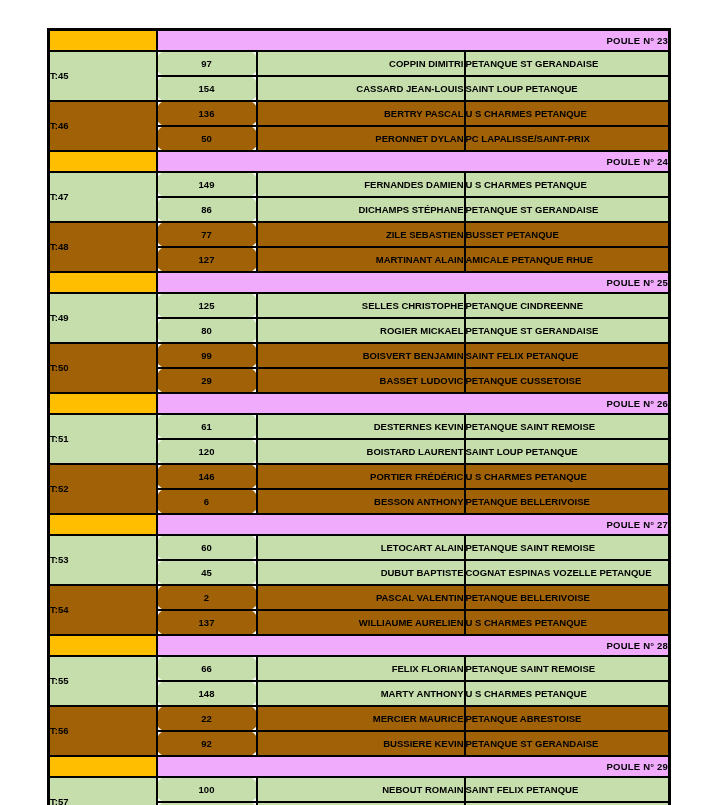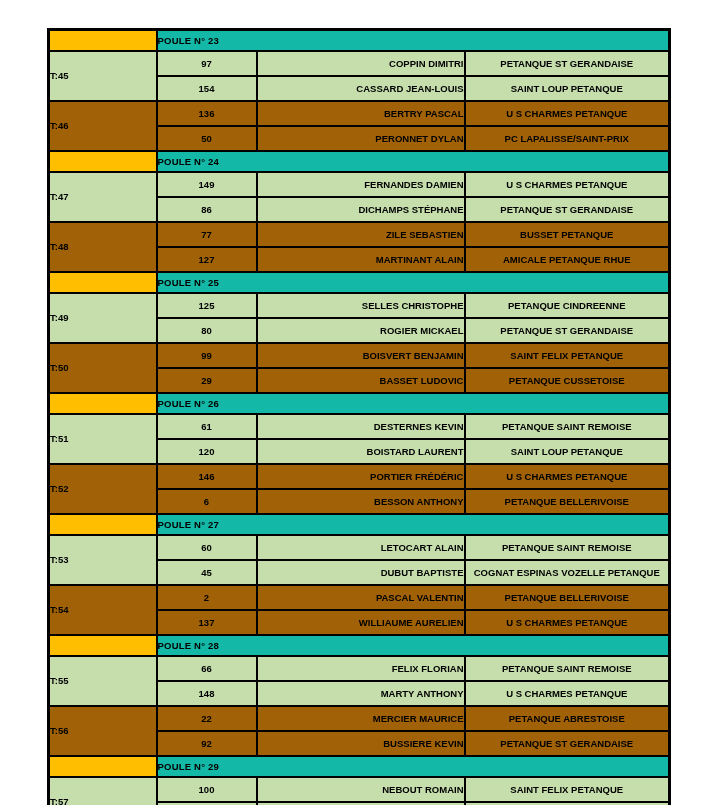--- a/index.html
+++ b/index.html
@@ -48,44 +48,45 @@
   .col-club  { width: 205px; }
 
   
   tr.poule-row td {
     height: 19px;
   }
   td.poule-tag {
     background: #FFBF00;
   }
   td.poule-title {
-    background: #14b8a6;
-    text-align: left;
+    background: #f0abfc;
+    text-align: right;
     font-size: 9.5px;
     letter-spacing: 0.2px;
   }
 
   
   tr.player-row td {
     height: 23px;
   }
   td.time-cell {
     font-size: 9.5px;
   }
   td.num-cell {
     text-align: center;
     font-size: 9.5px;
+    border-radius: 9px;
   }
   td.name-cell {
     text-align: right;
     padding-left: 5px;
     font-size: 9.5px;
   }
   td.club-cell {
-    text-align: center;
+    text-align: left;
     padding-left: 4px;
     font-size: 9.5px;
     color: #1515E0;
   }
 
   
   .tint-green td,
   td.tint-green { background: #C5DEAC; }
   .tint-blue td,
   td.tint-blue  { background: #a16207; }

